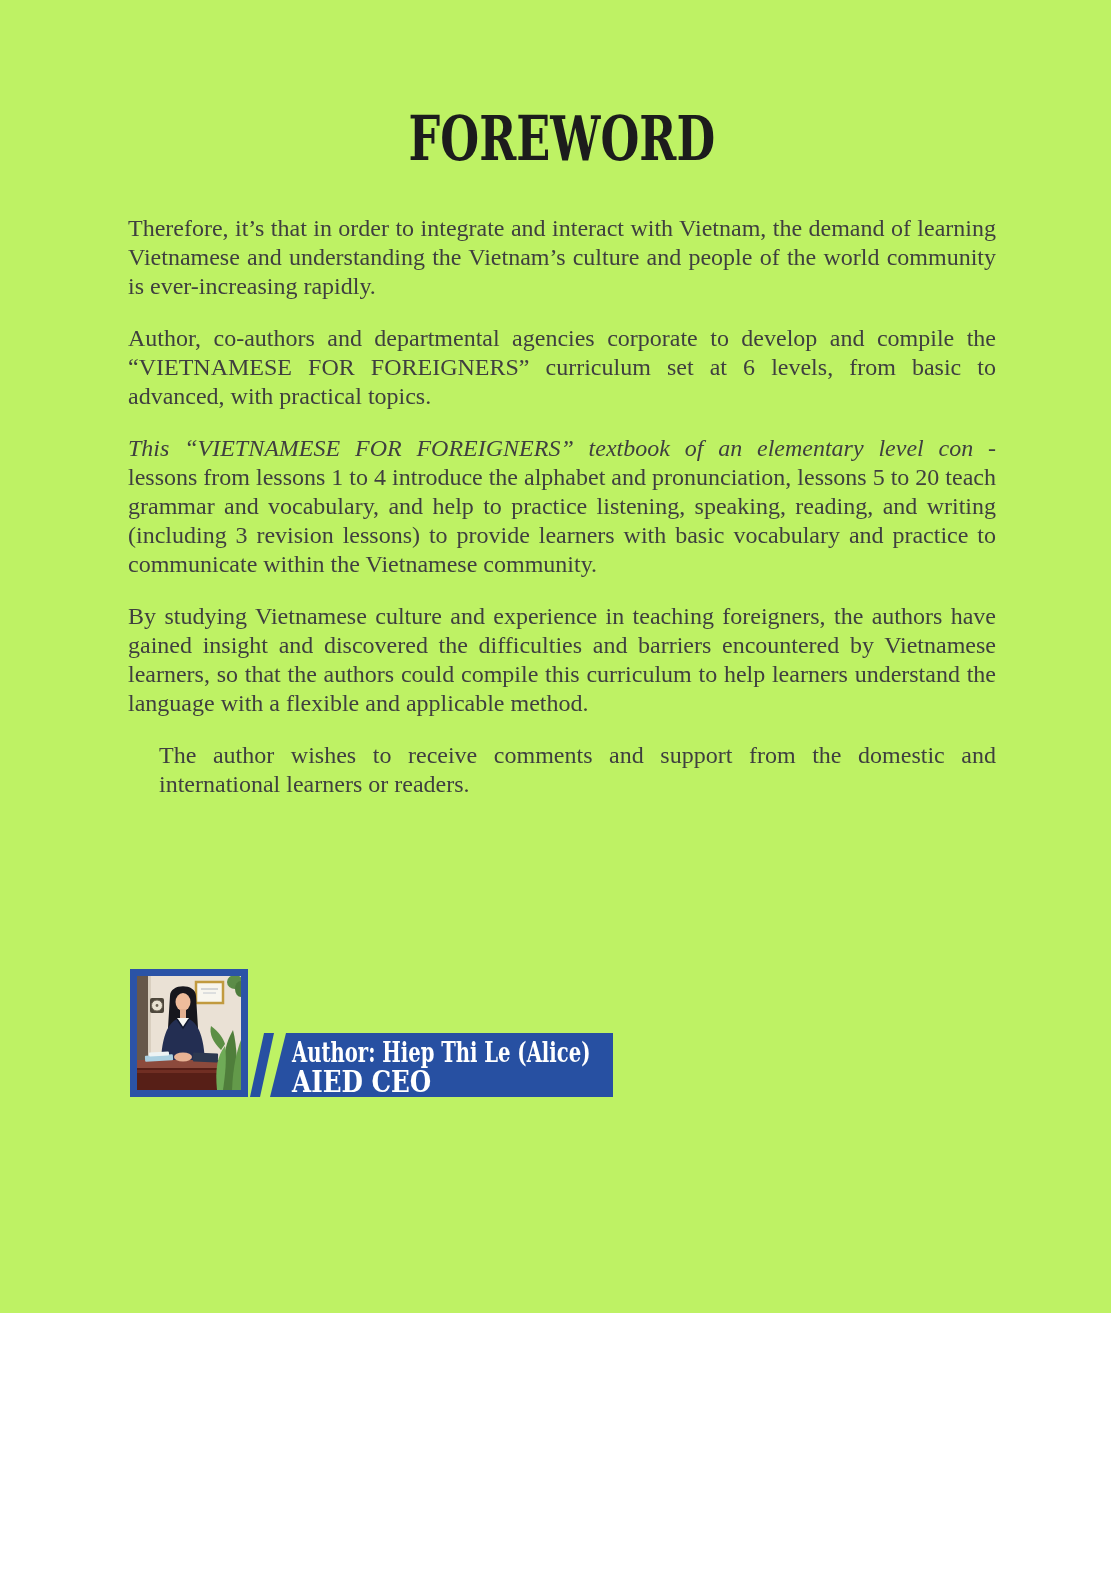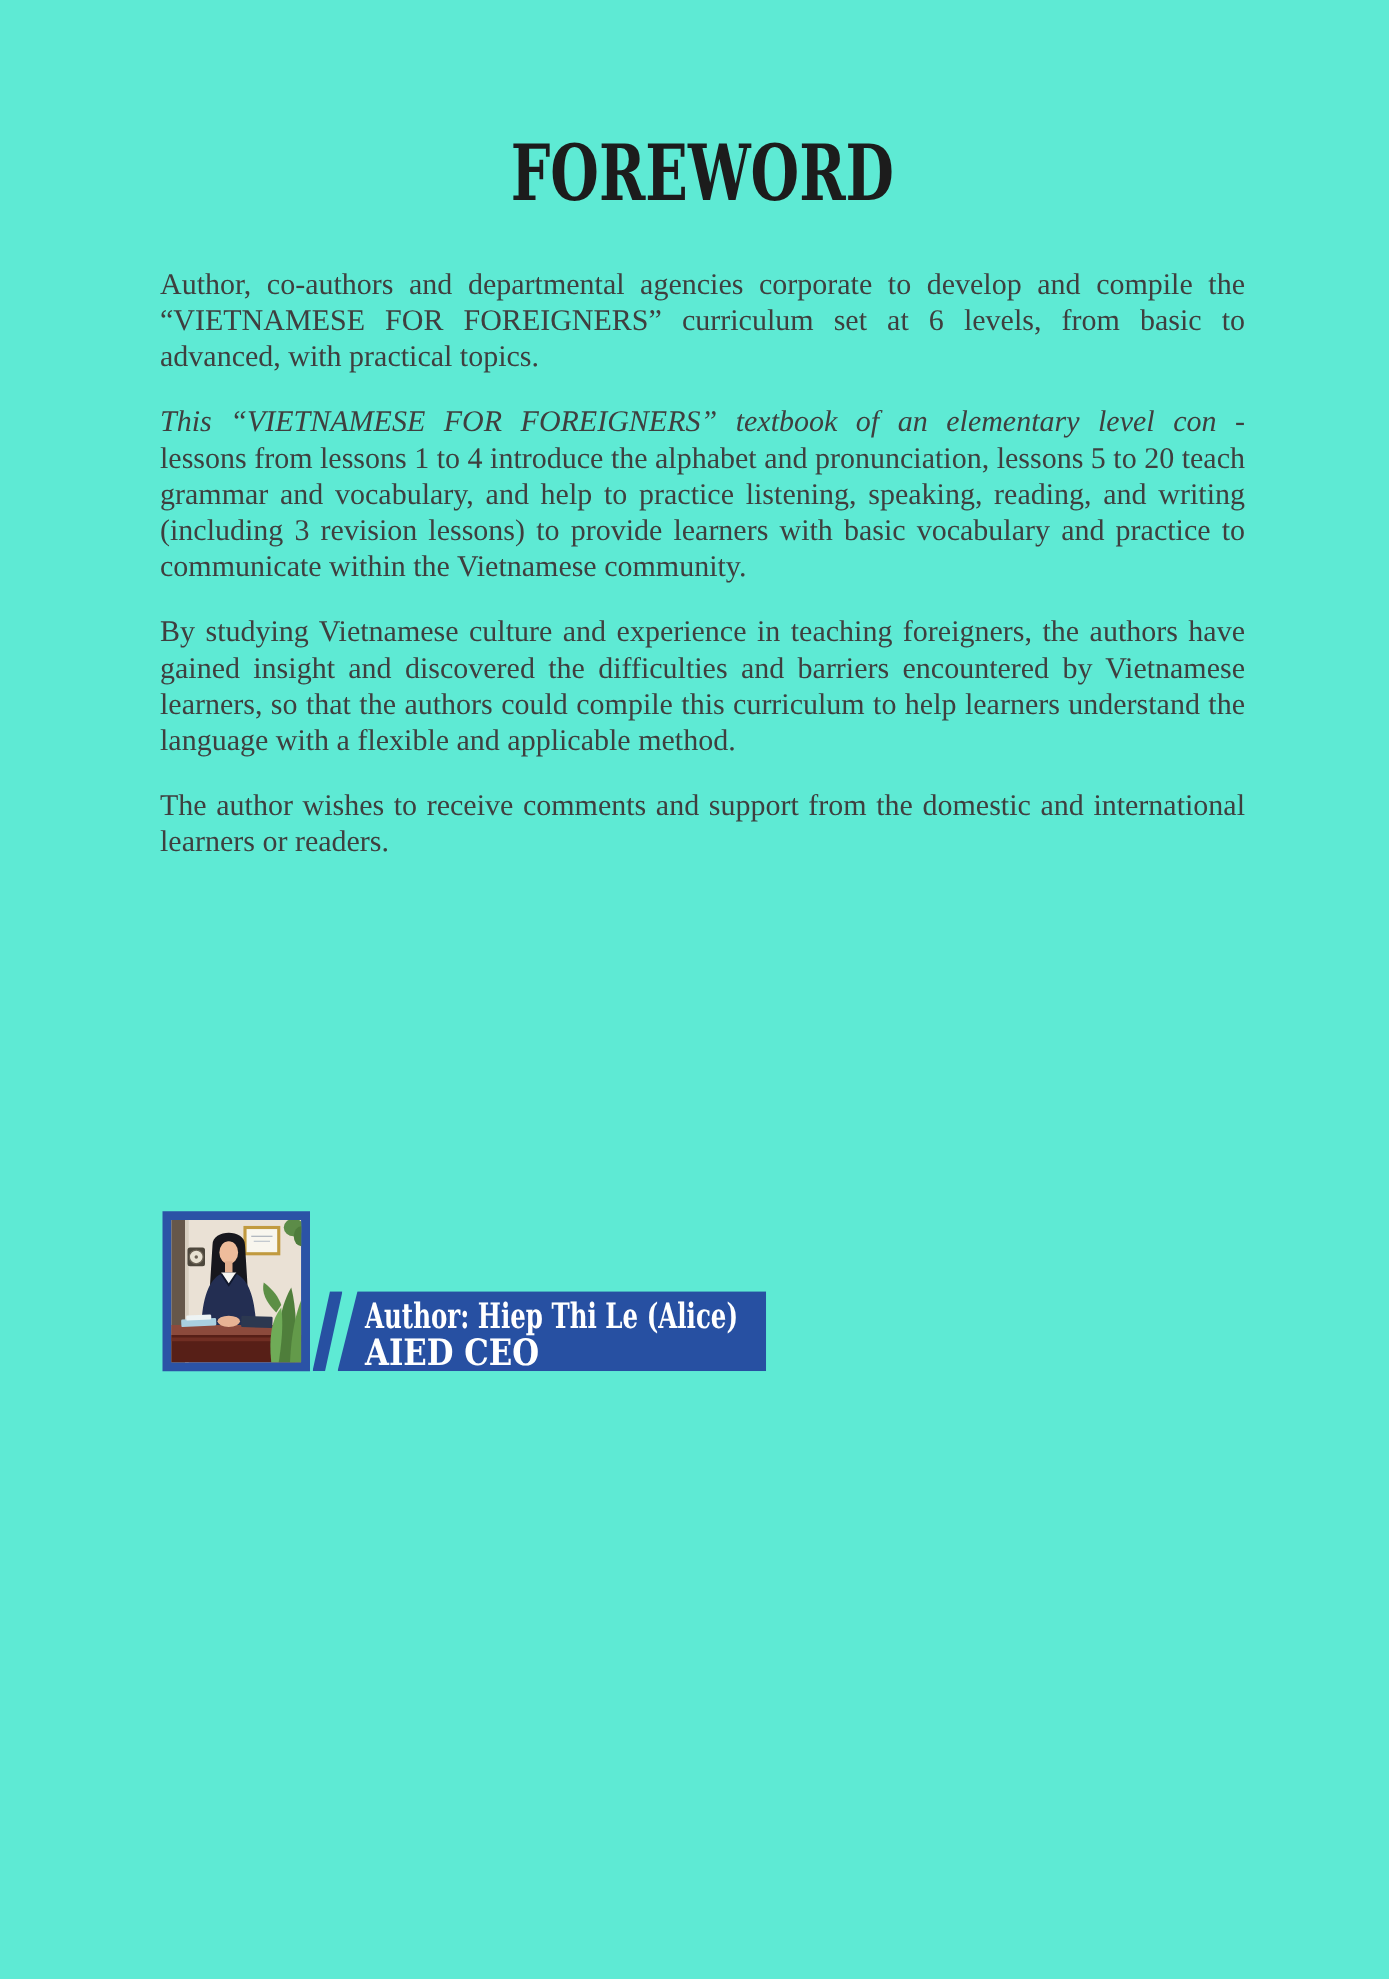--- a/index.html
+++ b/index.html
@@ -3,22 +3,22 @@
 <meta charset="utf-8">
 <style>
   html, body {
     margin: 0;
     padding: 0;
     background: #ffffff;
   }
   .page {
     position: relative;
     width: 1111px;
-    height: 1583px;
-    background: #5eead4;
+    height: 1313px;
+    background: #bef264;
     overflow: hidden;
     font-family: "Liberation Serif", serif;
   }
   .title {
     position: absolute;
     top: 104px;
     left: 128px;
     width: 868px;
     margin: 0;
     text-align: center;
@@ -40,21 +40,21 @@
     left: 128px;
     width: 868px;
     color: var(--body-text, #3f3f3f);
     font-size: 24px;
     line-height: 29px;
   }
   .para {
     margin: 0 0 23px 0;
     text-align: justify;
   }
-  .para:last-child { margin-bottom: 0; }
+  .para:last-child { margin-bottom: 0; margin-left: 31px; }
   .jline {
     text-align: justify;
     text-align-last: justify;
     font-style: italic;
   }
   
   .photo-frame {
     position: absolute;
     left: 130px;
     top: 969px;
@@ -115,20 +115,21 @@
   }
 </style>
 </head>
 <body>
 
 <div class="page">
 
   <h1 class="title"><span class="squeeze">FOREWORD</span></h1>
 
   <div class="text-col">
+    <p class="para">Therefore, it’s that in order to integrate and interact with Vietnam, the demand of learning Vietnamese and understanding the Vietnam’s culture and people of the world community is ever-increasing rapidly.</p>
     <p class="para">Author, co-authors and departmental agencies corporate to develop and compile the “VIETNAMESE FOR FOREIGNERS” curriculum set at 6 levels, from basic to advanced, with practical topics.</p>
     <div class="para">
       <div class="jline">This “VIETNAMESE FOR FOREIGNERS” textbook of an elementary level con -</div>
       <div>lessons from lessons 1 to 4 introduce the alphabet and pronunciation, lessons 5 to 20 teach grammar and vocabulary, and help to practice listening, speaking, reading, and writing (including 3 revision lessons) to provide learners with basic vocabulary and practice to communicate within the Vietnamese community.</div>
     </div>
     <p class="para">By studying Vietnamese culture and experience in teaching foreigners, the authors have gained insight and discovered the difficulties and barriers encountered by Vietnamese learners, so that the authors could compile this curriculum to help learners understand the language with a flexible and applicable method.</p>
     <p class="para">The author wishes to receive comments and support from the domestic and international learners or readers.</p>
   </div>
 
   <div class="photo-frame">

